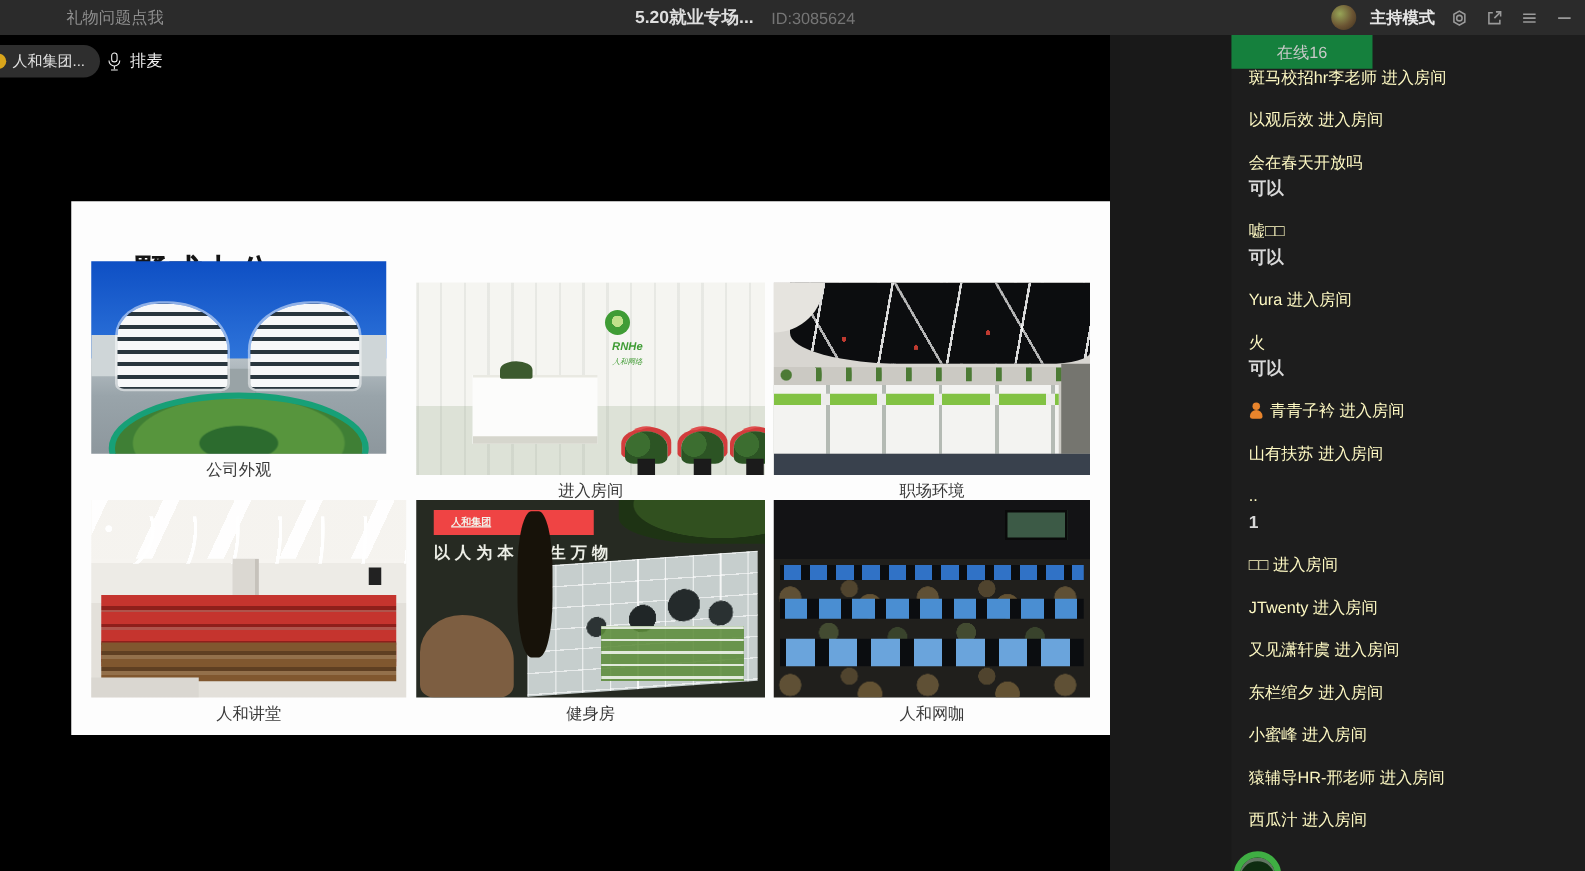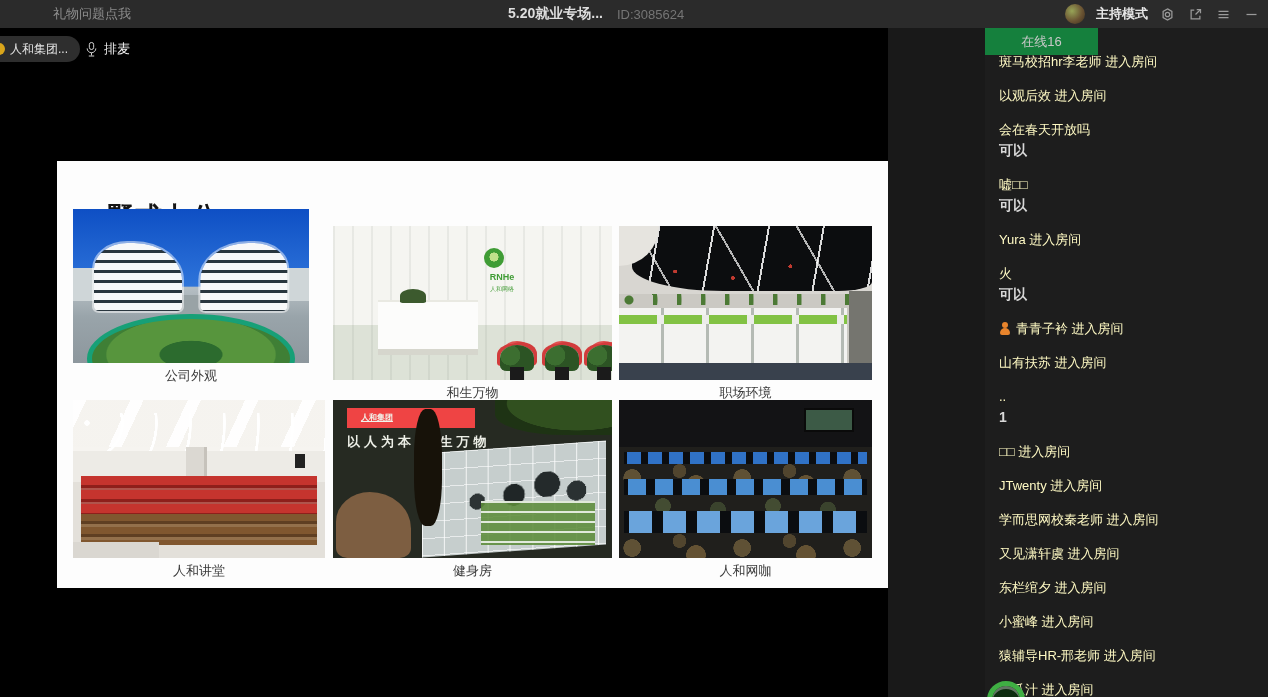--- a/index.html
+++ b/index.html
@@ -53,21 +53,21 @@
     border-radius:38% 55% 6% 6%; box-shadow:0 0 0 2px rgba(255,255,255,.5); }
   .s1 .bL { left:9%; } .s1 .bR { right:9%; transform:scaleX(-1); }
   .s1 .side1,.s1 .side2 { bottom:40%; width:10%; height:22%; background:#cfd6d8; }
   .s1 .side1{left:0;} .s1 .side2{right:0;}
   .s1 .road { left:44%; bottom:30%; width:12%; height:14%; background:#99a3a6; }
   .s1 .lawn { left:6%; bottom:-26%; width:88%; height:58%; border-radius:50%;
     border:5px solid #17a077;
     background:radial-gradient(ellipse at 50% 45%, #2c6b2e 0 22%, #57953d 23% 60%, #3f7f35 61% 100%); }
 
   
-  .s2 { background:linear-gradient(180deg,#f5f5f1 0 64%, #dde2d7 64% 100%); }
+  .s2 { background:linear-gradient(180deg,#f5f5f1 0 64%, #dde2d7 64% 100%);font-style:italic; }
   .s2 .panels { inset:0; background:repeating-linear-gradient(90deg, rgba(110,120,110,.10) 0 2px, transparent 2px 19px); }
   .s2 .logo-dot { left:54%; top:14%; width:20px; height:20px; border-radius:50%;
     background:radial-gradient(circle at 50% 45%, #bfe08a 0 30%, #3f9c35 31% 100%); }
   .s2 .logo-txt { left:48%; top:30%; width:70px; text-align:center; color:#3f9c35; font-weight:bold; font-size:9px; line-height:10px; }
   .s2 .logo-sub { left:48%; top:38%; width:70px; text-align:center; color:#4aa03e; font-size:6px; }
   .s2 .desk { left:16%; bottom:16%; width:36%; height:36%; background:#fcfcfb;
     box-shadow:inset 0 -6px 0 #d6d6cd, inset 0 2px 0 #e9e9e2; }
   .s2 .bonsai { left:24%; bottom:50%; width:26px; height:14px; border-radius:50% 50% 10% 10%; background:#3c5a2e; }
   .s2 .plant { bottom:6%; width:34px; height:26px; border-radius:50% 50% 20% 20%;
     background:radial-gradient(circle at 30% 40%, #3c6e30 0 35%, #2c5424 36% 100%);
@@ -242,21 +242,21 @@
           <div class="panels"></div>
           <div class="logo-dot"></div>
           <div class="logo-txt">RNHe</div>
           <div class="logo-sub">人和网络</div>
           <div class="desk"></div>
             <div class="bonsai"></div>
           <div class="plant pl1"></div>
             <div class="plant pl2"></div>
             <div class="plant pl3"></div>
         </div>
-        <figcaption>和生万物</figcaption>
+        <figcaption>进入房间</figcaption>
       </figure>
 
       <figure class="photo p3">
         <div class="scene s3">
           <div class="ceil"></div>
             <div class="corner"></div>
             <div class="plants"></div>
           <div class="cubes"></div>
             <div class="curt"></div>
             <div class="carpet"></div>
@@ -341,23 +341,20 @@
           <div class="line user">..</div>
           <div class="line text">1</div>
         </div>
         <div class="msg-group">
           <div class="line join">□□ 进入房间</div>
         </div>
         <div class="msg-group">
           <div class="line join">JTwenty 进入房间</div>
         </div>
         <div class="msg-group">
-          <div class="line join">学而思网校秦老师 进入房间</div>
-        </div>
-        <div class="msg-group">
           <div class="line join">又见潇轩虞 进入房间</div>
         </div>
         <div class="msg-group">
           <div class="line join">东栏绾夕 进入房间</div>
         </div>
         <div class="msg-group">
           <div class="line join">小蜜峰 进入房间</div>
         </div>
         <div class="msg-group">
           <div class="line join">猿辅导HR-邢老师 进入房间</div>

